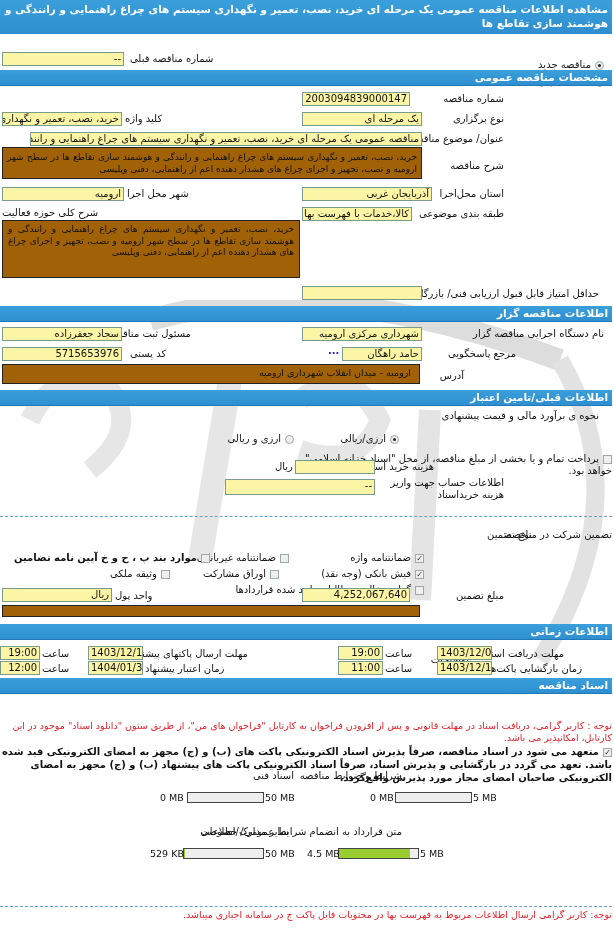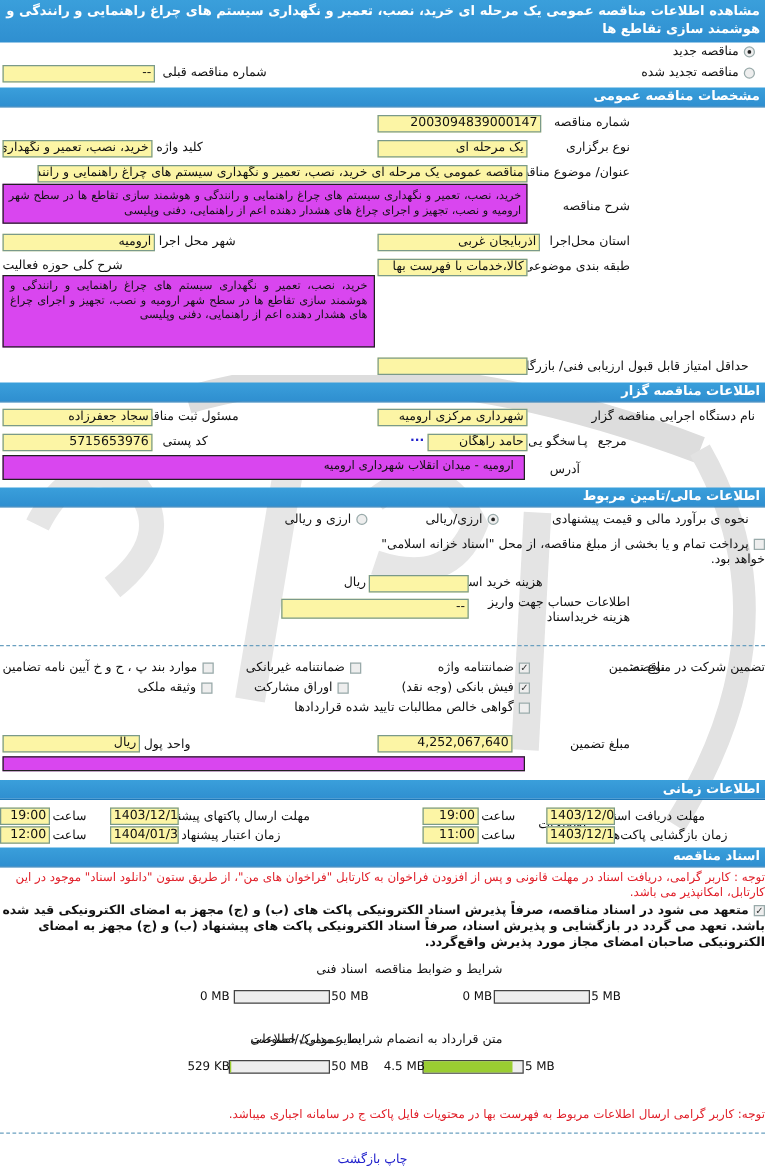--- a/index.html
+++ b/index.html
@@ -1,23 +1,23 @@
 <!DOCTYPE html>
 <html><head>
 <meta charset="utf-8">
 <style>
   html,body{margin:0;padding:0;}
   body{width:614px;height:939px;background:#fff;font-family:"DejaVu Sans",sans-serif;font-size:10px;color:#111;direction:rtl;position:relative;overflow:hidden;}
   .wm{position:absolute;left:0;top:300px;width:614px;height:420px;pointer-events:none;z-index:0;}
-  .abs{position:absolute;z-index:1;white-space:nowrap;}
+  .abs{position:absolute;z-index:1;white-space:nowrap;margin-top:23px;}
   .hdr{position:absolute;left:0;width:612px;height:16px;background:linear-gradient(#3a9fdb,#2f8fd0);color:#fff;font-weight:bold;font-size:10.5px;padding:1px 4px 0 0;box-sizing:border-box;z-index:1;border-bottom:1px solid #1f78b8;}
   .title{position:absolute;left:0;top:0;width:612px;height:34px;background:linear-gradient(#3a9fdb,#2f8fd0);color:#fff;font-weight:bold;font-size:10.5px;padding:2px 4px;box-sizing:border-box;line-height:14px;z-index:1;white-space:normal;}
   .fld{position:absolute;background:#fcf5a5;border:1px solid #7a9a8a;height:14px;box-sizing:border-box;font-size:10px;line-height:12px;padding:0 2px;overflow:hidden;white-space:nowrap;z-index:1;text-align:right;}
   .fld.ltr{direction:ltr;text-align:right;}
-  .box{position:absolute;background:#d946ef;border:1px solid #222;box-sizing:border-box;font-size:9.5px;line-height:12px;padding:3px 5px;z-index:1;white-space:normal;text-align:justify;}
+  .box{position:absolute;background:#a16207;border:1px solid #222;box-sizing:border-box;font-size:9.5px;line-height:12px;padding:3px 5px;z-index:1;white-space:normal;text-align:justify;}
   .lbl{position:absolute;z-index:1;white-space:nowrap;font-size:10px;}
   .radio{display:inline-block;width:9px;height:9px;border-radius:50%;border:1px solid #9aa;background:#eee;vertical-align:middle;margin-left:4px;box-sizing:border-box;position:relative;}
   .radio.on::after{content:"";position:absolute;left:2px;top:2px;width:3px;height:3px;border-radius:50%;background:#222;}
   .cb{display:inline-block;width:9px;height:9px;border:1px solid #9aa;background:#eee;vertical-align:middle;margin-left:4px;box-sizing:border-box;font-size:8px;line-height:7px;text-align:center;color:#333;}
   .dash{position:absolute;left:0;width:612px;border-top:1px dashed #6aa0c0;z-index:1;}
   .red{color:#e0202a;}
   .bold{font-weight:bold;}
   .bar{position:absolute;height:11px;border:1px solid #444;background:#eee;box-sizing:border-box;z-index:1;direction:ltr;}
   .bar .fill{height:100%;background:#9acd32;}
   .sz{position:absolute;z-index:1;font-size:9.5px;direction:ltr;white-space:nowrap;text-align:right;}
@@ -42,64 +42,64 @@
 </div>
 <div class="abs" style="right:10px;top:53px;">
   <span class="radio"></span><span>مناقصه تجدید شده</span>
 </div>
 <div class="lbl" style="left:130px;top:53px;">شماره  مناقصه  قبلی</div>
 <div class="fld" style="left:2px;top:52px;width:122px;">--</div>
 
 <div class="hdr" style="top:70px;">مشخصات مناقصه  عمومی</div>
 
 <div class="lbl" style="right:110px;top:93px;text-align:center;">شماره  مناقصه</div>
-<div class="fld ltr" style="left:302px;top:92px;width:131px;">2003094839000147</div>
+<div class="fld ltr" style="left:302px;top:92px;width:108px;">2003094839000147</div>
 
 <div class="lbl" style="right:110px;top:113px;">نوع  برگزاری</div>
 <div class="fld" style="left:302px;top:112px;width:120px;">یک مرحله ای</div>
 <div class="lbl" style="left:125px;top:113px;">کلید واژه</div>
 <div class="fld" style="left:2px;top:112px;width:120px;">خرید، نصب، تعمیر و نگهداری</div>
 
 <div class="lbl" style="right:110px;top:133px;">عنوان/ موضوع  مناقصه</div>
 <div class="fld" style="left:30px;top:132px;width:392px;">مناقصه عمومی یک مرحله ای خرید، نصب، تعمیر و نگهداری سیستم های چراغ راهنمایی و رانندگی</div>
 
 <div class="lbl" style="right:110px;top:160px;">شرح  مناقصه</div>
 <div class="box" style="left:2px;top:147px;width:420px;height:32px;font-size:9px;line-height:12px;padding:3px 4px;">خرید، نصب، تعمیر و نگهداری سیستم های چراغ راهنمایی و رانندگی و هوشمند سازی تقاطع ها در سطح شهر ارومیه و نصب، تجهیز و اجرای چراغ های هشدار دهنده اعم از راهنمایی، دفنی وپلیسی</div>
 
 <div class="lbl" style="right:110px;top:188px;">استان محل‌اجرا</div>
 <div class="fld" style="left:302px;top:187px;width:130px;">آذربایجان غربی</div>
 <div class="lbl" style="left:127px;top:188px;">شهر محل اجرا</div>
 <div class="fld" style="left:2px;top:187px;width:122px;">ارومیه</div>
 
 <div class="lbl" style="right:110px;top:208px;">طبقه بندی  موضوعی</div>
-<div class="fld" style="left:302px;top:207px;width:120px;">کالا،خدمات با فهرست بها</div>
+<div class="fld" style="left:302px;top:207px;width:110px;">کالا،خدمات با فهرست بها</div>
 <div class="lbl" style="left:2px;top:207px;">شرح کلی حوزه فعالیت</div>
 
 <div class="box" style="left:2px;top:220px;width:298px;height:58px;font-size:9px;line-height:11.5px;">خرید، نصب، تعمیر و نگهداری  سیستم های چراغ  راهنمایی و رانندگی و هوشمند  سازی تقاطع ها در سطح شهر ارومیه و نصب، تجهیز و اجرای چراغ های هشدار دهنده اعم از  راهنمایی، دفنی وپلیسی</div>
 
 <div class="lbl" style="right:15px;top:288px;">حداقل  امتیاز قابل قبول  ارزیابی فنی/ بازرگانی</div>
 <div class="fld" style="left:302px;top:286px;width:120px;"></div>
 
 <div class="hdr" style="top:306px;">اطلاعات مناقصه گزار</div>
 
 <div class="lbl" style="right:10px;top:328px;">نام دستگاه اجرایی  مناقصه گزار</div>
 <div class="fld" style="left:302px;top:327px;width:120px;">شهرداری مرکزی ارومیه</div>
 <div class="lbl" style="left:109px;top:328px;">مسئول ثبت  مناقصه</div>
 <div class="fld" style="left:2px;top:327px;width:120px;">سجاد جعفرزاده</div>
 
-<div class="lbl" style="right:112px;top:348px;font-family:Liberation Mono, monospace;">مرجع پاسخگویی</div>
+<div class="lbl" style="right:98px;top:348px;">مرجع پاسخگویی</div>
 <div class="fld" style="left:342px;top:347px;width:80px;">حامد راهگان</div>
 <div class="lbl link" style="left:328px;top:345px;font-weight:bold;">...</div>
 <div class="lbl" style="left:130px;top:348px;">کد  پستی</div>
 <div class="fld ltr" style="left:2px;top:347px;width:120px;">5715653976</div>
 
 <div class="lbl" style="right:150px;top:370px;">آدرس</div>
 <div class="box" style="left:2px;top:364px;width:418px;height:20px;padding:2px 8px;">ارومیه - میدان انقلاب  شهرداری  ارومیه</div>
 
-<div class="hdr" style="top:390px;">اطلاعات مالی/تامین مربوط</div>
+<div class="hdr" style="top:390px;">اطلاعات قبلی/تامین اعتبار</div>
 
 <div class="lbl" style="right:15px;top:410px;">نحوه ی برآورد مالی و قیمت  پیشنهادی</div>
 <div class="abs" style="right:215px;top:410px;"><span class="radio on"></span><span>ارزی/ریالی</span></div>
 <div class="abs" style="right:320px;top:410px;"><span class="radio"></span><span>ارزی و ریالی</span></div>
 
 <div class="abs" style="right:2px;top:430px;width:330px;white-space:normal;line-height:12px;">
   <span class="cb"></span><span>پرداخت تمام و یا بخشی از مبلغ  مناقصه، از محل "اسناد خزانه اسلامی" خواهد بود.</span>
 </div>
 
 <div class="lbl" style="right:180px;top:461px;">هزینه خرید اسناد</div>
@@ -109,21 +109,21 @@
 <div class="lbl" style="right:110px;top:477px;width:125px;white-space:normal;line-height:12px;">اطلاعات حساب جهت واریز  هزینه خریداسناد</div>
 <div class="fld" style="left:225px;top:479px;width:150px;height:16px;">--</div>
 
 <div class="dash" style="top:516px;"></div>
 
 <div class="lbl" style="right:2px;top:529px;">تضمین شرکت در مناقصه:</div>
 <div class="lbl" style="right:82px;top:529px;">نوع  تضمین</div>
 
 <div class="abs" style="right:190px;top:529px;"><span class="cb">✓</span><span>ضمانتنامه واژه</span></div>
 <div class="abs" style="right:325px;top:529px;"><span class="cb"></span><span>ضمانتنامه غیربانکی</span></div>
-<div class="abs" style="left:2px;top:529px;"><span class="cb"></span><span>موارد بند پ ، ح و خ آیین نامه تضامین</span></div>
+<div class="abs" style="left:14px;top:529px;font-weight:bold;"><span class="cb"></span><span>موارد بند پ ، ح و خ آیین نامه تضامین</span></div>
 
 <div class="abs" style="right:190px;top:545px;"><span class="cb">✓</span><span>فیش بانکی (وجه نقد)</span></div>
 <div class="abs" style="right:335px;top:545px;"><span class="cb"></span><span>اوراق مشارکت</span></div>
 <div class="abs" style="left:110px;top:545px;"><span class="cb"></span><span>وثیقه ملکی</span></div>
 
 <div class="abs" style="right:190px;top:561px;"><span class="cb"></span><span>گواهی خالص مطالبات تایید شده قراردادها</span></div>
 
 <div class="lbl" style="right:110px;top:590px;">مبلغ  تضمین</div>
 <div class="fld ltr" style="left:302px;top:588px;width:108px;">4,252,067,640</div>
 <div class="lbl" style="left:115px;top:590px;">واحد پول</div>

